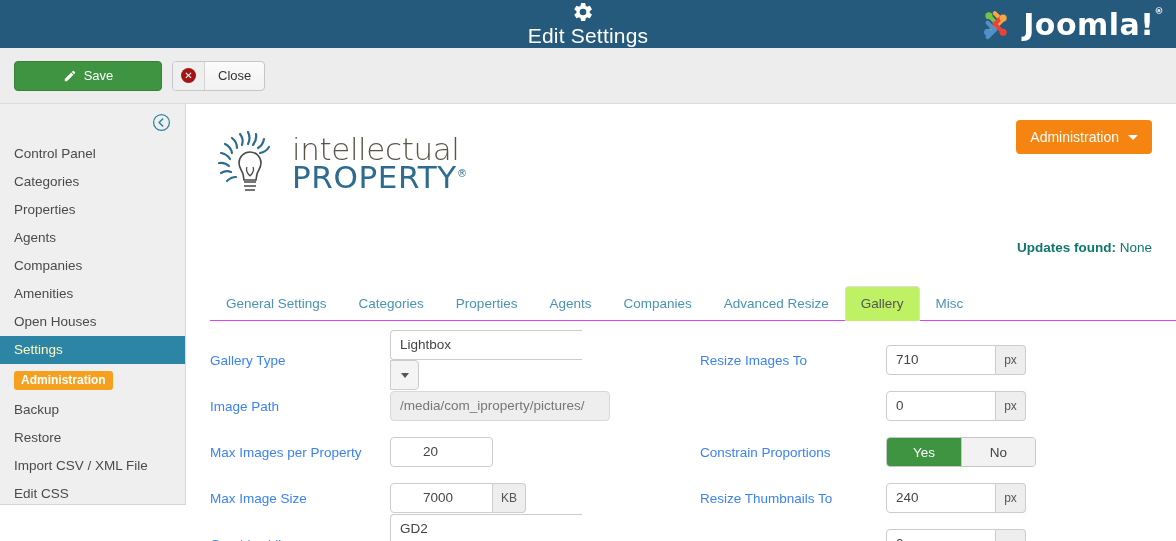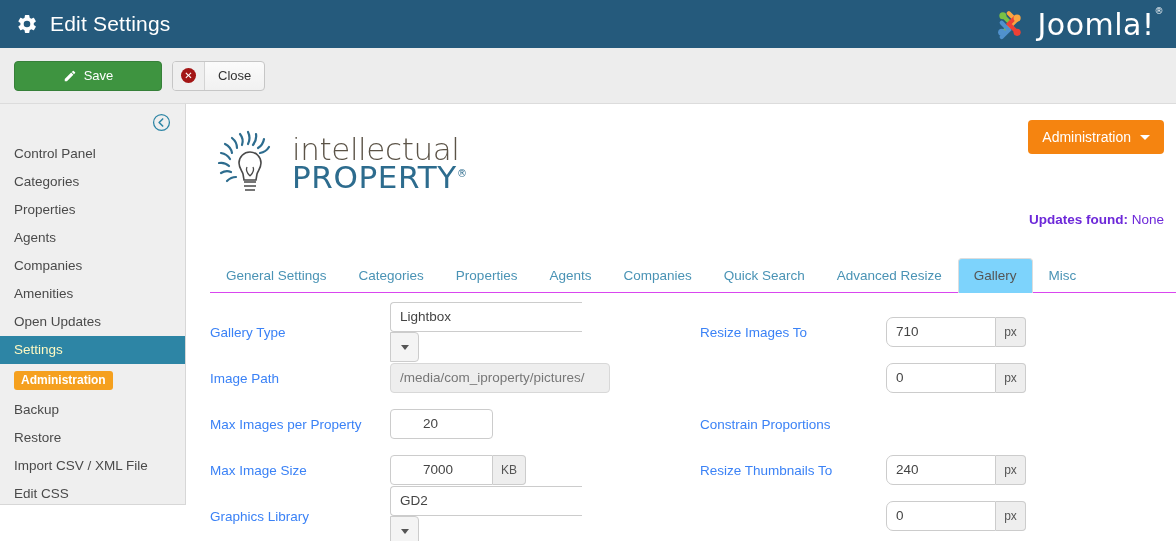--- a/index.html
+++ b/index.html
@@ -13,20 +13,21 @@
   }
 
   
   .topbar {
     height: 48px;
     background: #255a7c;
     display: flex;
     align-items: center;
     padding: 0 14px;
     position: relative;
+    flex-direction: column;
   }
   .topbar .gear-wrap {
     width: 26px; height: 26px;
     display: flex; align-items: center; justify-content: center;
     margin-right: 10px;
   }
   .topbar .title {
     color: #ffffff;
     font-size: 21px;
     font-weight: normal;
@@ -36,21 +37,21 @@
     position: absolute;
     right: 12px; top: 50%;
     transform: translateY(-50%);
     display: flex; align-items: center; gap: 8px;
   }
   .joomla-word {
     color: #ffffff;
     font-size: 30px;
     letter-spacing: 0.5px;
     font-family: "DejaVu Sans", sans-serif;
-    font-weight: 400;
+    font-weight: 700;
     position: relative;
   }
   .joomla-reg {
     font-size: 9px;
     vertical-align: super;
     position: relative; top: -10px;
   }
 
   
   .toolbar {
@@ -155,21 +156,21 @@
   .content {
     flex: 1;
     padding: 16px 0 0 24px;
     position: relative;
     min-width: 0;
   }
   .content-head {
     display: flex;
     justify-content: space-between;
     align-items: flex-start;
-    padding-right: 4px;
+    padding-right: 16px;
   }
 
   
   .brand { display: flex; align-items: center; gap: 6px; padding-top: 6px; }
   .brand-text { line-height: 1; }
   .brand-l1 {
     font-size: 31px;
     color: #5b5347;
     letter-spacing: -0.4px;
     font-family: "DejaVu Sans", sans-serif;
@@ -199,23 +200,23 @@
     cursor: pointer;
   }
   .caret-down {
     width: 0; height: 0;
     border-left: 5px solid transparent;
     border-right: 5px solid transparent;
     border-top: 5px solid #ffffff;
     display: inline-block;
   }
   .updates {
-    margin-top: 58px;
-    font-size: 13.5px;
-    color: #6d28d9;
+    margin-top: 86px;
+    font-size: 13.5px;
+    color: #0f766e;
     white-space: nowrap;
   }
   .updates b { font-weight: bold; }
 
   
   .tabs {
     margin-top: 30px;
     display: flex;
     align-items: flex-end;
     border-bottom: 1px solid #d946ef;
@@ -228,21 +229,21 @@
     padding: 9px 15px 10px;
     cursor: pointer;
     border: 1px solid transparent;
     border-bottom: none;
     position: relative;
     top: 1px;
     white-space: nowrap;
   }
   .tab.active {
     color: #555555;
-    background: #7dd3fc;
+    background: #bef264;
     border-color: #dddddd;
     border-top-left-radius: 4px;
     border-top-right-radius: 4px;
   }
 
   
   .form-grid {
     display: flex;
     padding-top: 16px;
   }
@@ -270,21 +271,21 @@
     border-radius: 4px;
     background: #ffffff;
     font-size: 13.5px;
     color: #444444;
     padding: 0 9px;
     line-height: 28px;
     font-family: "Liberation Sans", sans-serif;
     outline: none;
   }
   .inp.w103 { width: 103px; padding-left: 32px; }
-  .inp.w110 { width: 110px; border-radius: 7px; }
+  .inp.w110 { width: 110px; }
   .inp.joined-r { border-top-right-radius: 0; border-bottom-right-radius: 0; }
   .inp.disabled {
     background: #eeeeee;
     color: #777777;
     border-color: #d8d8d8;
     width: 220px;
   }
   .addon {
     height: 30px;
     min-width: 30px;
@@ -401,21 +402,21 @@
         </svg>
       </span>
     </div>
 
     <div class="nav-item">Control Panel</div>
     <div class="nav-item">Categories</div>
     <div class="nav-item">Properties</div>
     <div class="nav-item">Agents</div>
     <div class="nav-item">Companies</div>
     <div class="nav-item">Amenities</div>
-    <div class="nav-item">Open Updates</div>
+    <div class="nav-item">Open Houses</div>
     <div class="nav-item active">Settings</div>
 
     <div class="badge-row">
       <span class="badge-admin">Administration</span>
     </div>
 
     <div class="nav-item">Backup</div>
     <div class="nav-item">Restore</div>
     <div class="nav-item">Import CSV / XML File</div>
     <div class="nav-item">Edit CSS</div>
@@ -461,21 +462,20 @@
         </div>
       </div>
     </div>
 
     <div class="tabs">
       <div class="tab">General Settings</div>
       <div class="tab">Categories</div>
       <div class="tab">Properties</div>
       <div class="tab">Agents</div>
       <div class="tab">Companies</div>
-      <div class="tab">Quick Search</div>
       <div class="tab">Advanced Resize</div>
       <div class="tab active">Gallery</div>
       <div class="tab">Misc</div>
     </div>
 
     <div class="form-grid">
 
       <div class="form-col">
 
         <div class="frow">
@@ -535,20 +535,26 @@
         <div class="frow">
           <div class="flabel"></div>
           <div class="fctl">
             <div class="inp w110 joined-r">0</div>
             <div class="addon">px</div>
           </div>
         </div>
 
         <div class="frow">
           <div class="flabel">Constrain Proportions</div>
+          <div class="fctl">
+            <div class="toggle">
+              <div class="tgl-opt on">Yes</div>
+              <div class="tgl-opt off">No</div>
+            </div>
+          </div>
         </div>
 
         <div class="frow">
           <div class="flabel">Resize Thumbnails To</div>
           <div class="fctl">
             <div class="inp w110 joined-r">240</div>
             <div class="addon">px</div>
           </div>
         </div>
 

